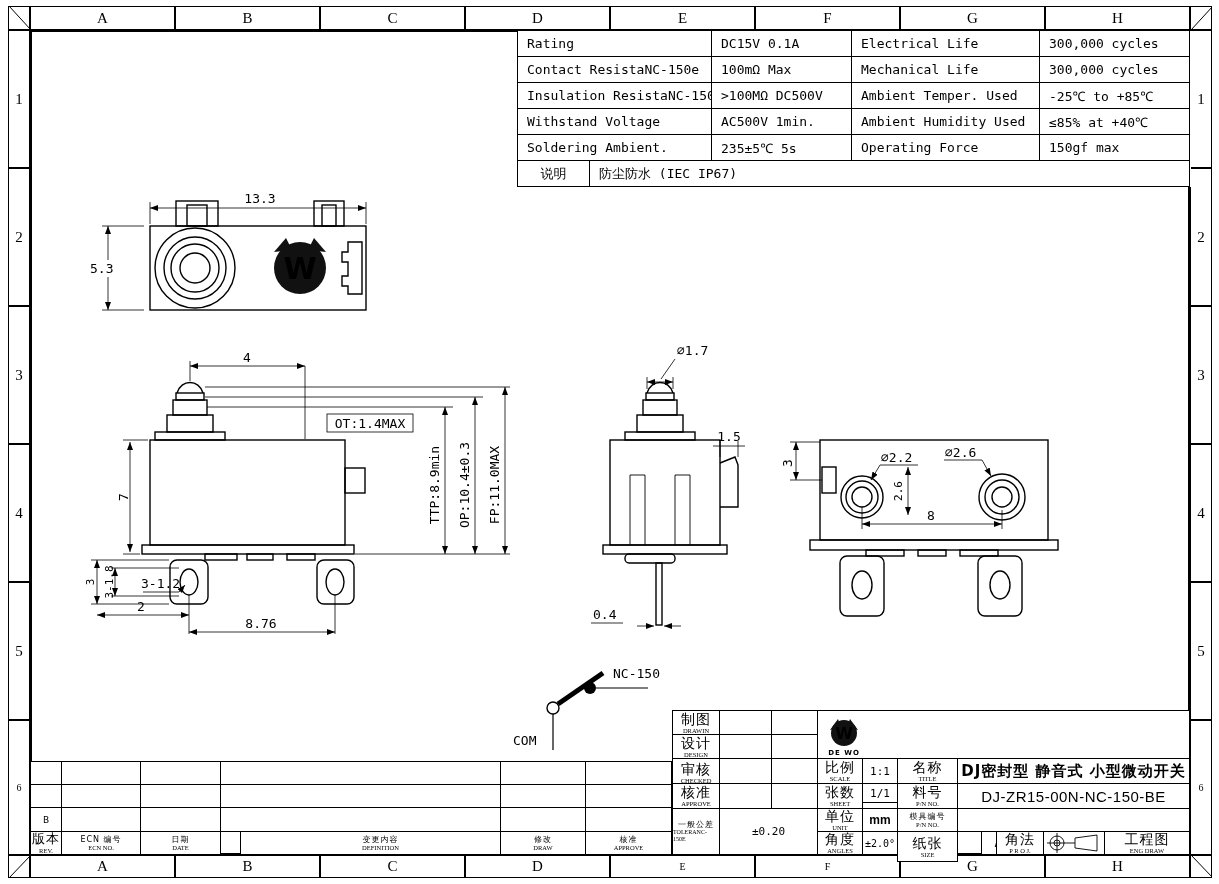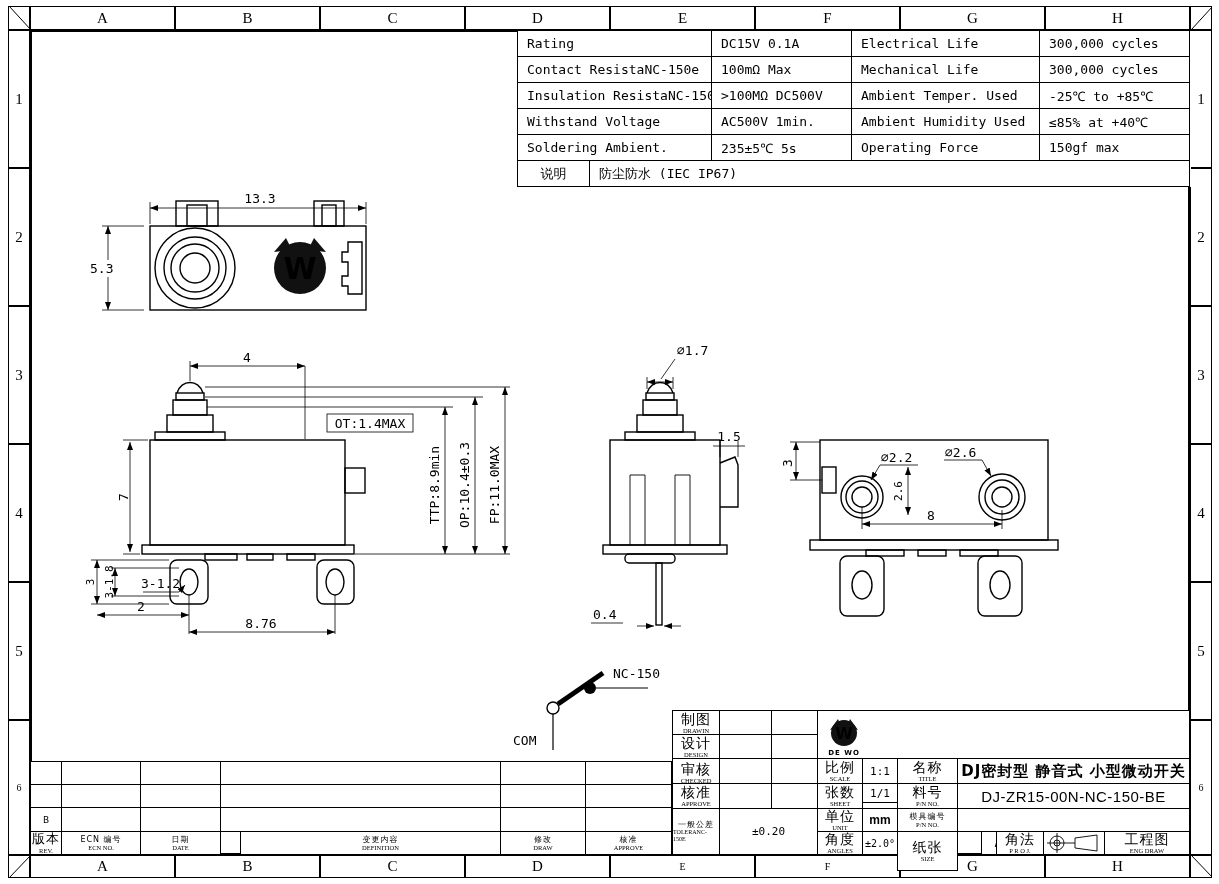--- a/index.html
+++ b/index.html
@@ -550,21 +550,21 @@
     <div class="tbc" style="left:225px;top:98px;width:61px;height:24px;">
       <div class="lab2">
           <span class="cn" style="font-size:8px">模具编号</span>
           <span class="en">P/N NO.</span>
         </div>
     </div>
     <div class="tbc" style="left:285px;top:98px;width:233px;height:24px;">
         <span></span>
       </div>
 
-    <div class="tbc" style="left:225px;top:121px;width:61px;height:40px;">
+    <div class="tbc" style="left:225px;top:121px;width:61px;height:31px;">
       <div class="lab2">
           <span class="cn">纸张</span>
           <span class="en">SIZE</span>
         </div>
     </div>
     <div class="tbc tval" style="left:285px;top:121px;width:40px;height:24px;margin-left:24px;">
         <span>A4</span>
       </div>
     <div class="tbc" style="left:324px;top:121px;width:48px;height:24px;">
       <div class="lab2">

